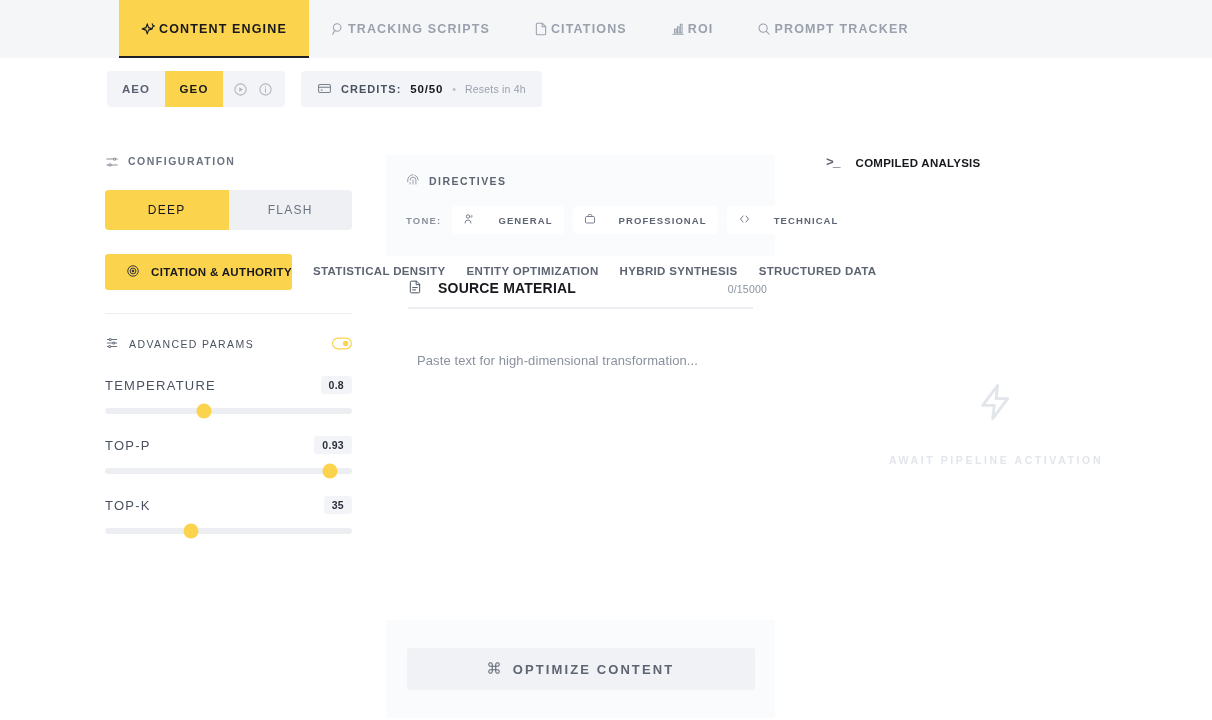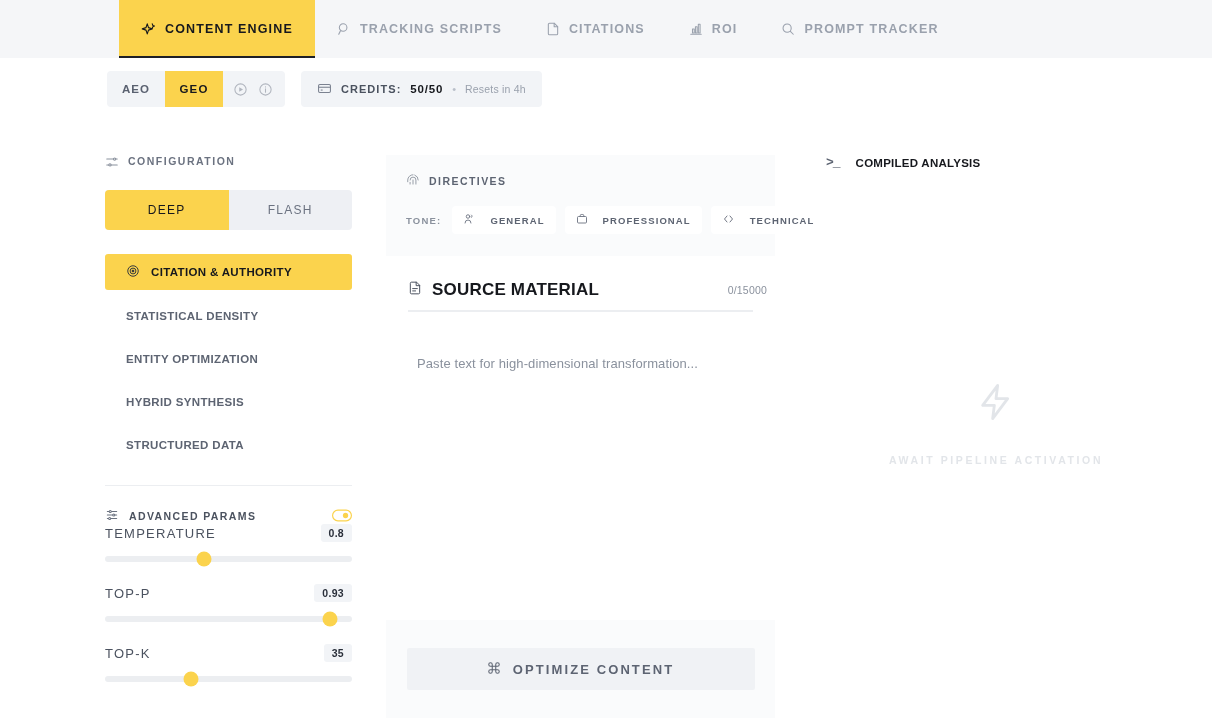--- a/index.html
+++ b/index.html
@@ -19,21 +19,21 @@
     left: 0; top: 0;
     width: 1212px; height: 58px;
     background: #f5f6f8;
     display: flex;
     align-items: stretch;
     padding-left: 119px;
   }
   .nav-tab {
     display: flex;
     align-items: center;
-    gap: 9px;
+    gap: 3px;
     padding: 0 22px;
     font-size: 12.5px;
     font-weight: 700;
     letter-spacing: 1.15px;
     color: #9aa1ad;
     cursor: pointer;
     position: relative;
     background: transparent;
   }
   .nav-tab.active {
@@ -117,37 +117,37 @@
     display: flex; background: #eef0f4; border-radius: 4px; overflow: hidden;
     height: 40px; margin-bottom: 24px;
   }
   .mode-btn {
     flex: 1; display: flex; align-items: center; justify-content: center;
     font-size: 12px; font-weight: 400; letter-spacing: 1.3px;
     color: #6b7280; cursor: pointer;
   }
   .mode-btn.active { background: #fbd34d; color: #16181d; }
 
-  .preset-list { display: flex; flex-direction: column; }
+  .preset-list { display: flex; flex-direction: row; }
   .preset {
     display: flex; align-items: center; gap: 11px;
     height: 34px; padding: 0 0 0 21px;
     font-size: 11.5px; font-weight: 700; letter-spacing: .35px;
     color: #5d6472; cursor: pointer; border-radius: 3px;
     margin-bottom: 9px;
   }
   .preset.active { background: #fbd34d; color: #16181d; height: 36px; }
   .preset .plabel { white-space: nowrap; }
 
   .divider { height: 1px; background: #eceef1; margin: 14px 0 22px 0; }
 
   .adv-head {
     display: flex; align-items: center; gap: 10px;
-    font-size: 10.5px; font-weight: 700; letter-spacing: 1.4px;
-    color: #4b525f; 
+    font-size: 10.5px; font-weight: 400; letter-spacing: 1.4px;
+    color: #4b525f; margin-bottom: 24px;
   }
   .adv-head .spacer { flex: 1; }
 
   .param { margin-bottom: 22px; }
   .param-row { display: flex; align-items: center; justify-content: space-between; margin-bottom: 14px; }
   .param-name { font-size: 13px; font-weight: 400; letter-spacing: 1.25px; color: #4b525f; }
   .param-val {
     font-size: 10.5px; font-weight: 700; color: #2a2f3a;
     background: #f2f4f7; border-radius: 3px; padding: 3px 8px; letter-spacing: .3px;
   }
@@ -161,38 +161,38 @@
   
   .center { position: absolute; left: 386px; top: 35px; width: 389px; }
   .card-directives { background: #fafbfc; padding: 18px 20px 22px 20px; }
   .card-title {
     display: flex; align-items: center; gap: 9px;
     font-size: 10.5px; font-weight: 700; letter-spacing: 1.45px; color: #5d6472;
   }
   .tone-row { display: flex; align-items: center; gap: 9px; margin-top: 17px; }
   .tone-label { font-size: 9.5px; font-weight: 700; letter-spacing: 1.2px; color: #8a919d; margin-right: 2px; }
   .chip {
-    display: flex; align-items: center; gap: 15px;
+    display: flex; align-items: center; gap: 23px;
     background: #ffffff; border-radius: 4px;
     padding: 7px 11px;
     font-size: 9.5px; font-weight: 700; letter-spacing: 1.1px; color: #5d6472;
     cursor: pointer; white-space: nowrap;
   }
   .instr-input {
     margin-top: 20px; background: #ffffff; border-radius: 4px;
     height: 32px; display: flex; align-items: center; padding: 0 14px;
     font-family: "Liberation Mono", monospace;
     font-size: 11px; color: #a9b0bb; letter-spacing: .2px; cursor: text;
   }
 
   .source-block { margin-top: 24px; }
   .source-row { display: flex; align-items: center; padding: 0 8px 0 22px; }
   .source-title {
-    display: flex; align-items: center; gap: 10px;
-    font-size: 17px; font-weight: 700; letter-spacing: .2px; color: #16181d;
+    display: flex; align-items: flex-start; gap: 16px;
+    font-size: 14px; font-weight: 700; letter-spacing: .2px; color: #16181d;
   }
   .source-count { margin-left: auto; font-size: 10.5px; color: #8a919d; letter-spacing: .2px; }
   .source-rule { height: 2px; background: #eceef1; margin: 10px 22px 0 22px; }
   .source-placeholder {
     margin-top: 44px; padding-left: 31px;
     font-size: 13px; color: #8a919d; letter-spacing: .1px;
   }
 
   .optimize-wrap { position: absolute; left: 386px; top: 500px; width: 389px; height: 98px; background: #fafbfc; display: flex; align-items: center; justify-content: center; }
   .optimize-btn {

